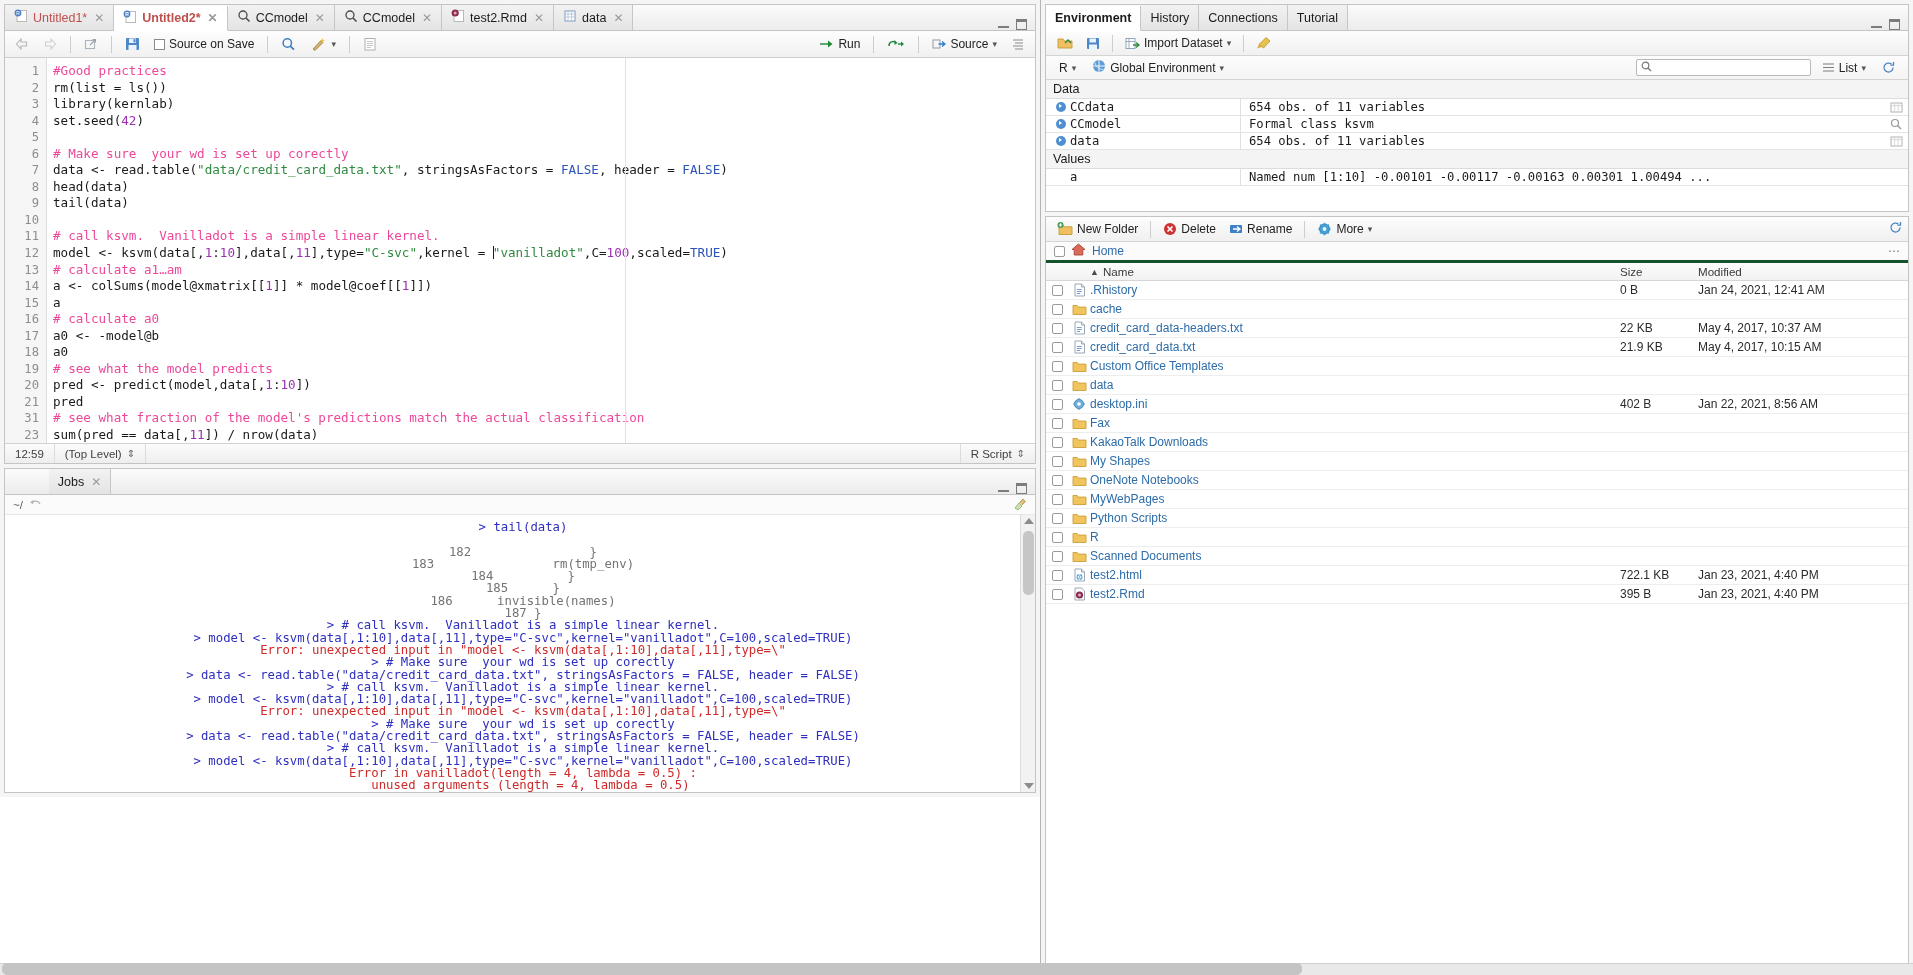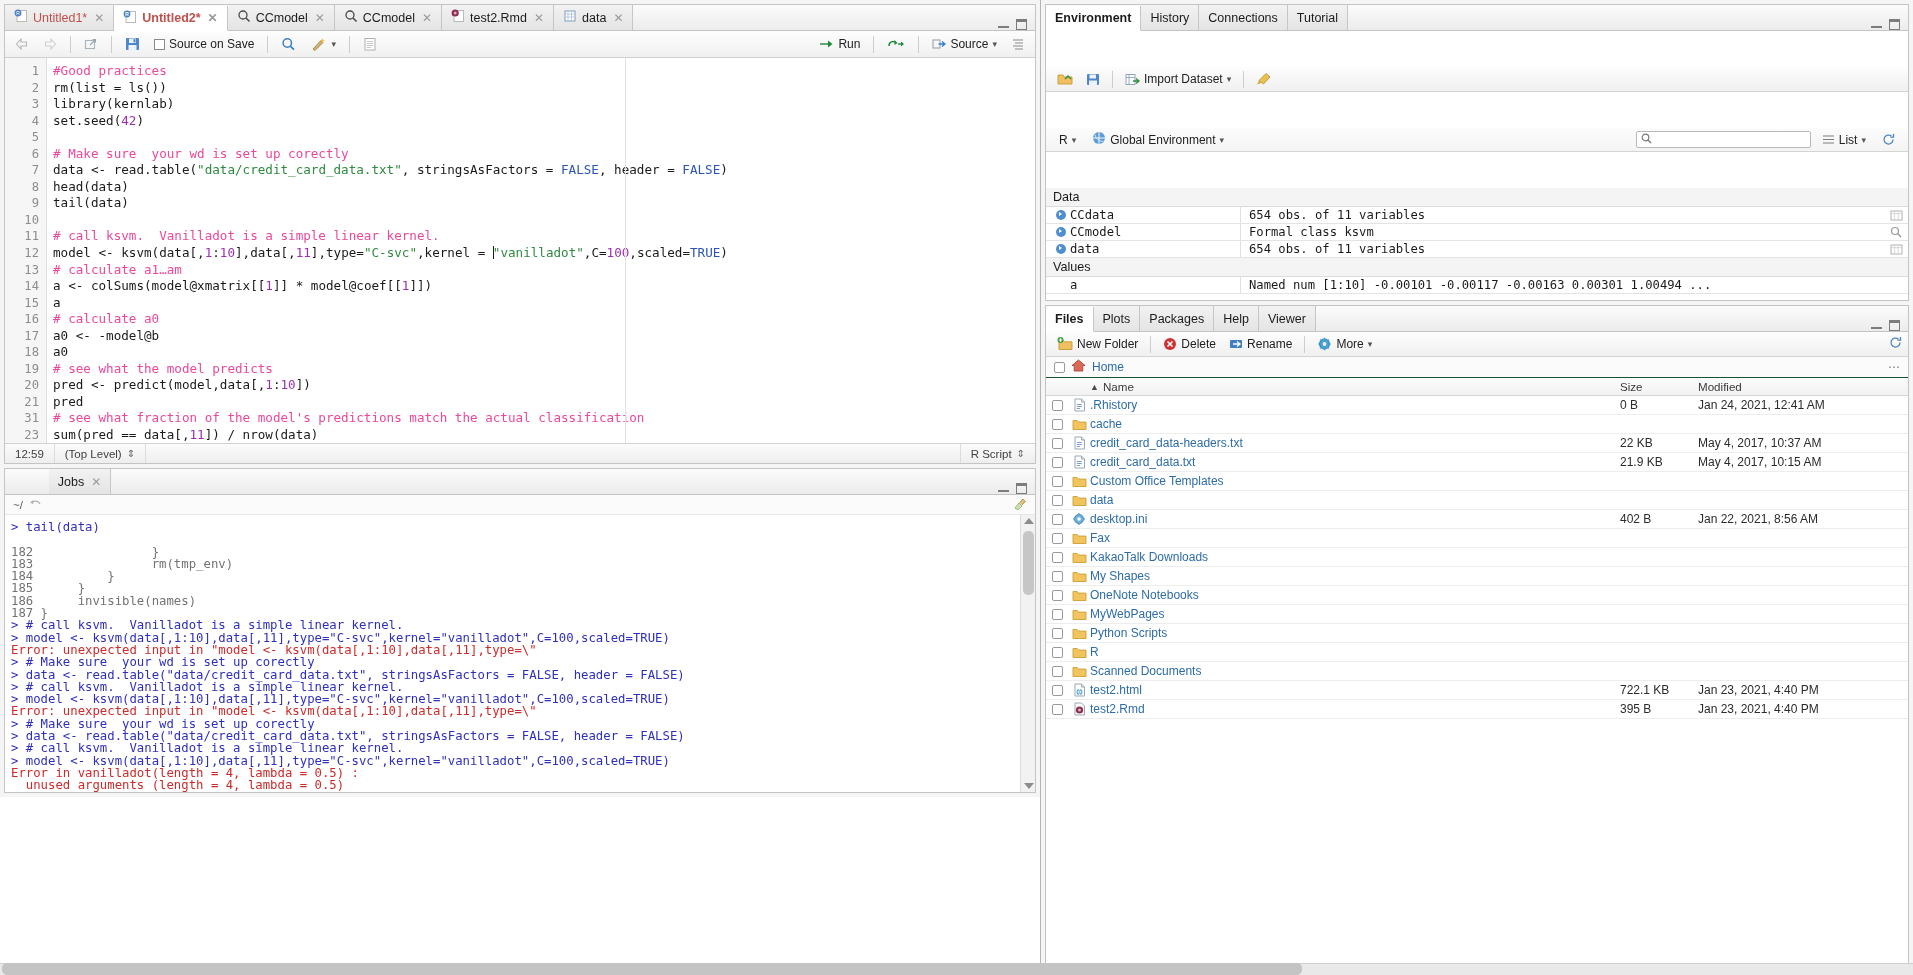--- a/index.html
+++ b/index.html
@@ -86,31 +86,31 @@
   .con-path { height: 20px; flex: none; display: flex; align-items: center; gap: 6px;
     padding: 0 8px; font-size: 11.5px; color: #5c5c5c; background: #fbfbfb; border-bottom: 1px solid #e7e7e7; }
   .console-out {
     flex: 1; overflow: hidden; position: relative; background: #ffffff;
     font-family: "DejaVu Sans Mono", monospace; font-size: 12.3px; line-height: 12.3px;
     padding: 6px 0 0 6px; white-space: pre; color: #1a1a1a;
   }
   .console-out .inp { color: #2f2fbf; }
   .console-out .err { color: #cf2a2a; }
   .console-out .out { color: #737373; }
-  .console-out .ln { display: block; height: 12.3px; }
+  .console-out .ln { display: block; height: 12.3px; text-align: center; }
   .blink { display:inline-block; width:6px; height:11px; background:#2f2fbf; vertical-align:-1px; }
 
   .vscroll { position:absolute; right:0; top:0; width:15px; bottom:0; background:#f2f2f2; border-left:1px solid #dcdcdc; }
   .vscroll .thumb { position:absolute; left:2px; width:11px; background:#c6c6c6; border-radius:5px; }
   .vscroll .arrow { position:absolute; left:3px; width:0;height:0; }
   .vscroll .up { top:3px; border-left:5px solid transparent;border-right:5px solid transparent;border-bottom:6px solid #8c8c8c; }
   .vscroll .dn { bottom:3px; border-left:5px solid transparent;border-right:5px solid transparent;border-top:6px solid #8c8c8c; }
 
   
-  #env-pane { height: 297px; margin: 4px 4px 0 4px; gap: 36px; }
+  #env-pane { height: 208px; margin: 4px 4px 0 4px; }
   .env-toolbar, .files-toolbar {
     display:flex; align-items:center; height:25px; flex:none; gap:3px; padding: 0 6px;
     background: linear-gradient(#fdfdfd,#f0f0f0); border-bottom: 1px solid #d4d4d4;
   }
   .env-subbar {
     display:flex; align-items:center; height:24px; flex:none; gap:6px; padding:0 8px;
     background: linear-gradient(#fcfcfc,#f4f4f4); border-bottom:1px solid #d4d4d4; font-size:12px;
   }
   .env-search { margin-left:auto; display:flex; align-items:center; width:175px; height:17px;
     border:1px solid #b8b8b8; background:#fff; border-radius:2px; padding:0 4px; gap:4px; }
@@ -123,21 +123,21 @@
   .env-row .nm { width:195px; flex:none; display:flex; align-items:center; gap:4px; padding-left:10px;
      border-right:1px solid #e0e0e0; height:100%; }
   .env-row .vl { flex:1; padding-left:8px; color:#1a1a1a; overflow:hidden; white-space:nowrap; }
   .env-row .act { width:24px; flex:none; display:flex; align-items:center; justify-content:center; }
   .expand { width:10px;height:10px;border-radius:50%; background:#4f8fd0; position:relative; flex:none; }
   .expand::after{content:"";position:absolute;left:3px;top:2.2px;border-left:3.5px solid #fff;border-top:2.6px solid transparent;border-bottom:2.6px solid transparent;}
 
   
   #files-pane { flex:1; margin:4px; }
   .files-crumb { display:flex;align-items:center;gap:6px;height:21px;flex:none;padding:0 8px;
-     background:#fbfbfb;border-bottom:1px solid #14532d;font-size:12px; }
+     background:#fbfbfb;border-bottom:3px solid #14532d;font-size:12px; }
   .files-crumb a { color:#2d6ca8; text-decoration:none; cursor:pointer; }
   .files-head { display:flex; align-items:center; height:18px; flex:none; font-size:11.6px; color:#3a3a3a;
      background: linear-gradient(#fcfcfc,#f2f2f2); border-bottom:1px solid #d6d6d6; }
   .files-body { flex:1; overflow:hidden; background:#fff; }
   .frow { display:flex; align-items:center; height:19px; font-size:12px; border-bottom:1px solid #ededed; }
   .frow .c-chk { width:22px; flex:none; display:flex; justify-content:center; }
   .frow .c-ico { width:22px; flex:none; display:flex; justify-content:center; }
   .frow .c-name { flex:1; color:#2d6ca8; white-space:nowrap; overflow:hidden; cursor:pointer; }
   .frow .c-size { width:78px; flex:none; color:#2b2b2b; }
   .frow .c-mod  { width:210px; flex:none; color:#2b2b2b; }
@@ -540,44 +540,20 @@
         <span style="width:10px;flex:none;"></span>
         <span>a</span>
       </span>
       <span class="vl">Named num [1:10] -0.00101 -0.00117 -0.00163 0.00301 1.00494 ...</span>
       <span class="act"></span>
     </div>
         </div>
     </div>
 
     <div class="pane" id="files-pane">
-      <div class="tabstrip">
-        <div id="files-tabs" style="display:flex;align-items:flex-end;">
-            <div class="tab active">
-     <span>Files</span>
-            </div>
-            <div class="tab ">
-     <span>Plots</span>
-            </div>
-            <div class="tab ">
-     <span>Packages</span>
-            </div>
-            <div class="tab ">
-     <span>Help</span>
-            </div>
-            <div class="tab ">
-     <span>Viewer</span>
-            </div>
-          </div>
-        <div class="tabstrip-filler"></div>
-        <div class="winbtns">
-          <div class="winbtn min"></div>
-          <div class="winbtn max"></div>
-        </div>
-      </div>
 
       <div class="files-toolbar">
         <span class="tbtn">
           <svg width="16" height="14" viewBox="0 0 16 14">
               <path d="M2 12.5 V3 h4 l1.3 1.8 H15 v7.7z" fill="#f0c060" stroke="#c49a35" stroke-width=".9"></path>
               <circle cx="3.5" cy="3" r="3" fill="#3f9b45"></circle>
               <path d="M3.5 1.3 v3.4 M1.8 3 h3.4" stroke="#fff" stroke-width="1.2"></path>
             </svg>
           <span>New Folder</span>
         </span>

